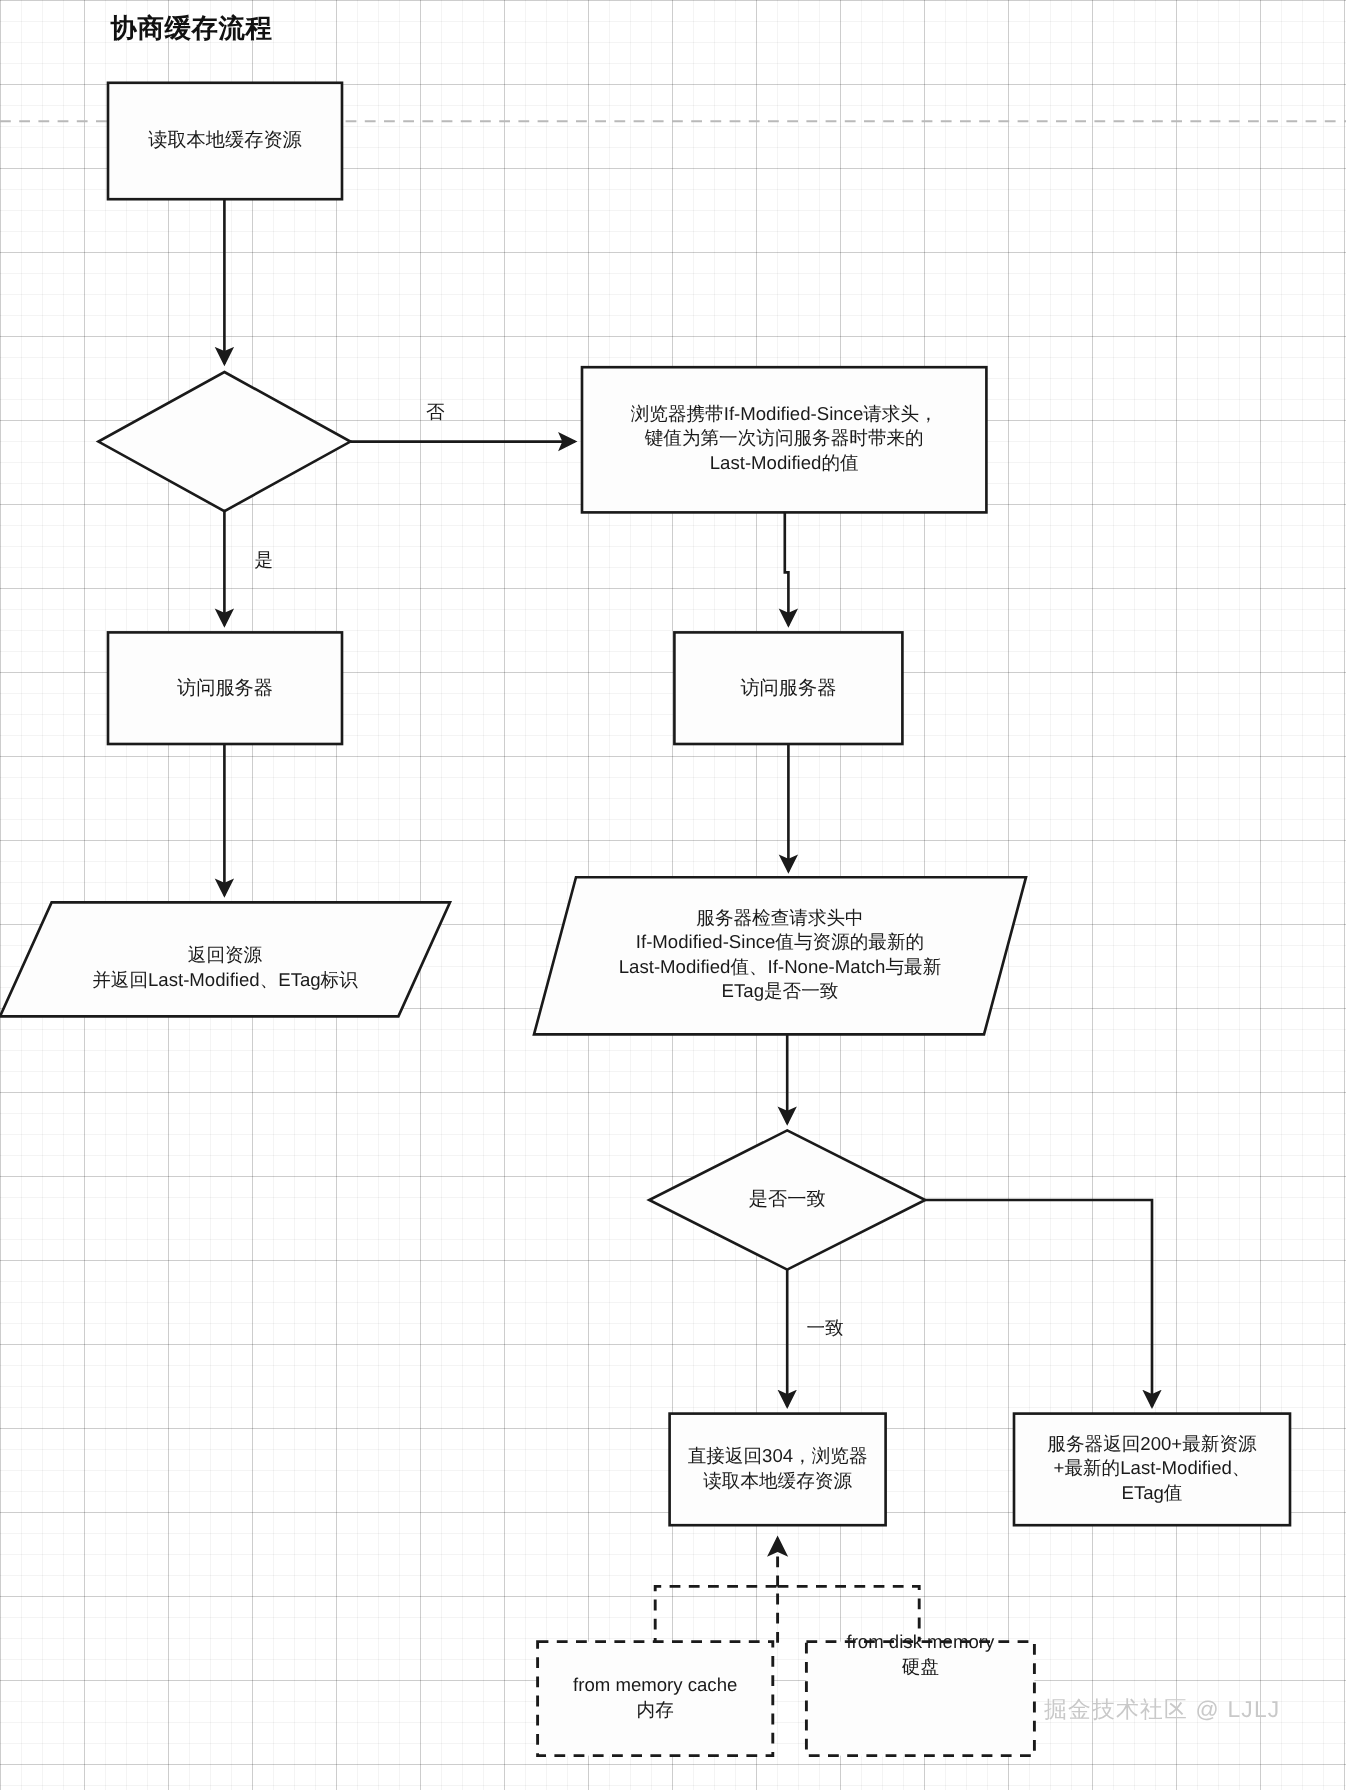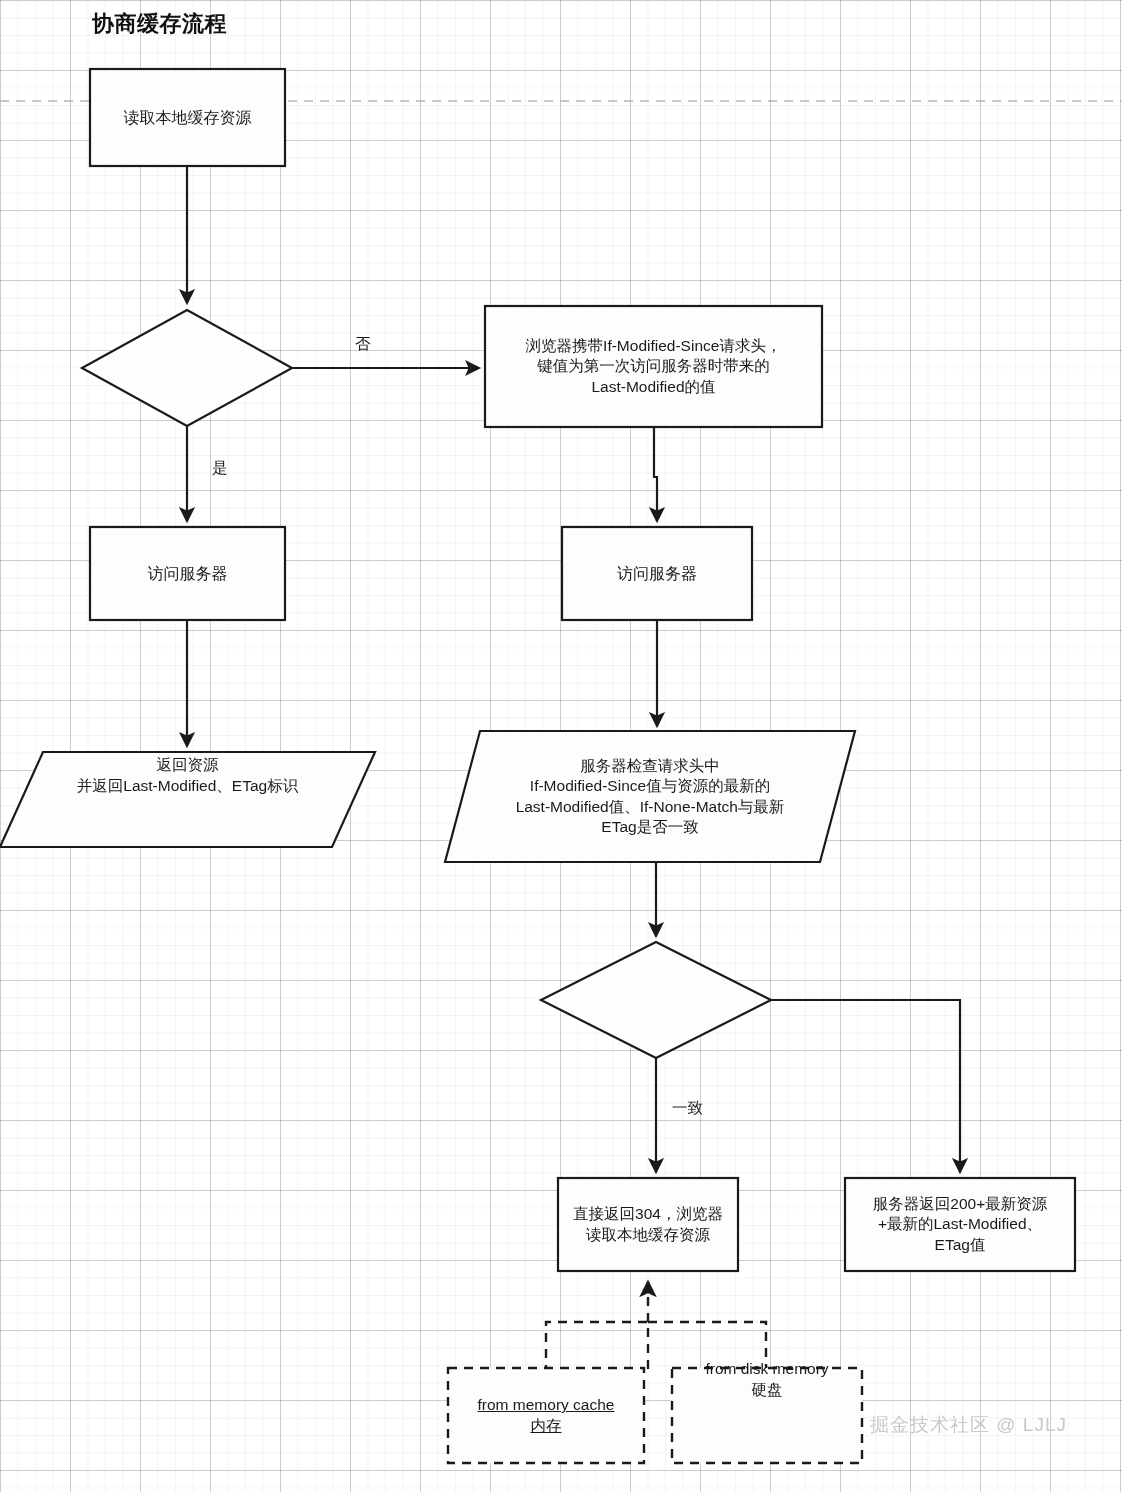--- a/index.html
+++ b/index.html
@@ -137,43 +137,44 @@
              M 648 1322 L 648 1282" fill="none" stroke="#1a1a1a" stroke-width="2.4" stroke-dasharray="9 7" marker-end="url(#arrow)"></path>
   </svg>
 
   <div id="diagram-title">协商缓存流程</div>
 
   <div class="node-label t16" style="left:90px; top:69px; width:195px; height:97px;">读取本地缓存资源</div>
 
 
   <div class="node-label t16" style="left:90px; top:527px; width:195px; height:93px;">访问服务器</div>
 
-  <div class="node-label t155" style="left:22px; top:728px; width:331px; height:95px;">返回资源
+  <div class="node-label t155" style="left:22px; top:760px; width:331px; height:95px;">返回资源
 并返回Last-Modified、ETag标识</div>
 
   <div class="node-label t155" style="left:487px; top:306px; width:333px; height:121px;">浏览器携带If-Modified-Since请求头，
 键值为第一次访问服务器时带来的
 Last-Modified的值</div>
 
   <div class="node-label t16" style="left:562px; top:527px; width:190px; height:93px;">访问服务器</div>
 
   <div class="node-label t155" style="left:463px; top:731px; width:374px; height:131px;">服务器检查请求头中
 If-Modified-Since值与资源的最新的
 Last-Modified值、If-None-Match与最新
 ETag是否一致</div>
 
+  <div class="node-label t16" style="left:570px; top:972px; width:172px; height:56px;">是否一致</div>
 
   <div class="node-label t155" style="left:558px; top:1178px; width:180px; height:93px;">直接返回304，浏览器
 读取本地缓存资源</div>
 
   <div class="node-label t155" style="left:845px; top:1178px; width:230px; height:93px;">服务器返回200+最新资源
 +最新的Last-Modified、
 ETag值</div>
 
-  <div class="node-label t155" style="left:448px; top:1368px; width:196px; height:95px;text-decoration:underline;">from memory cache
+  <div class="node-label t155" style="left:448px; top:1368px; width:196px; height:95px;">from memory cache
 内存</div>
 
   <div class="node-label t155" style="left:672px; top:1332px; width:190px; height:95px;">from disk memory
 硬盘</div>
 
   <div class="edge-label" style="left:355px; top:336px;">否</div>
 
   <div class="edge-label" style="left:212px; top:460px;">是</div>
 
   <div class="edge-label" style="left:672px; top:1100px;">一致</div>

